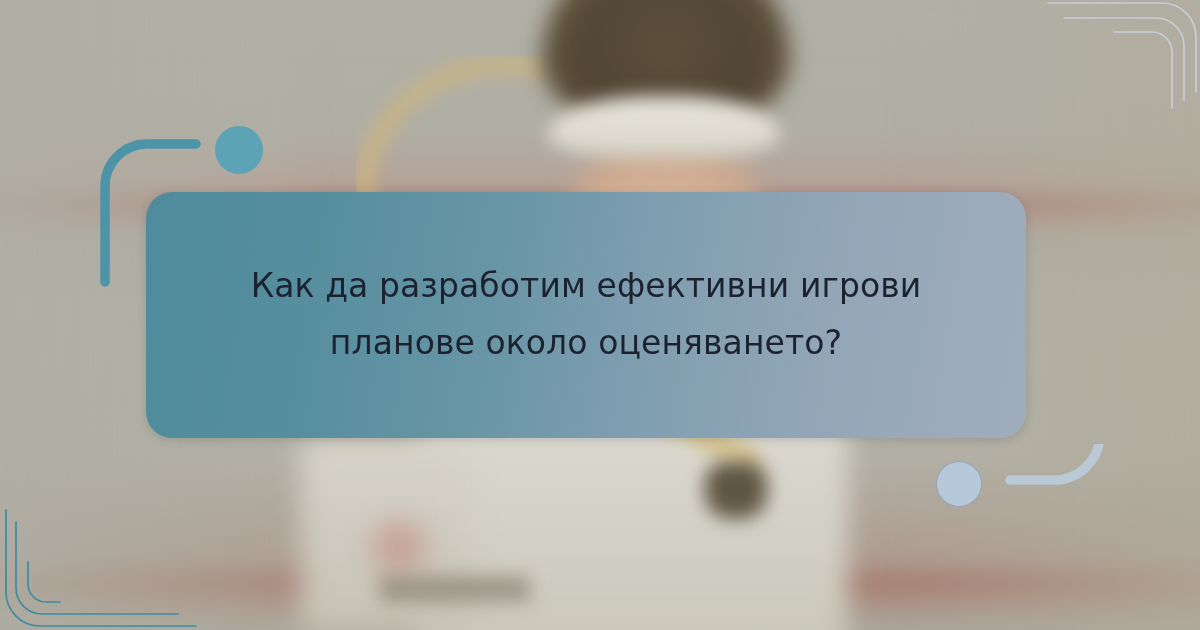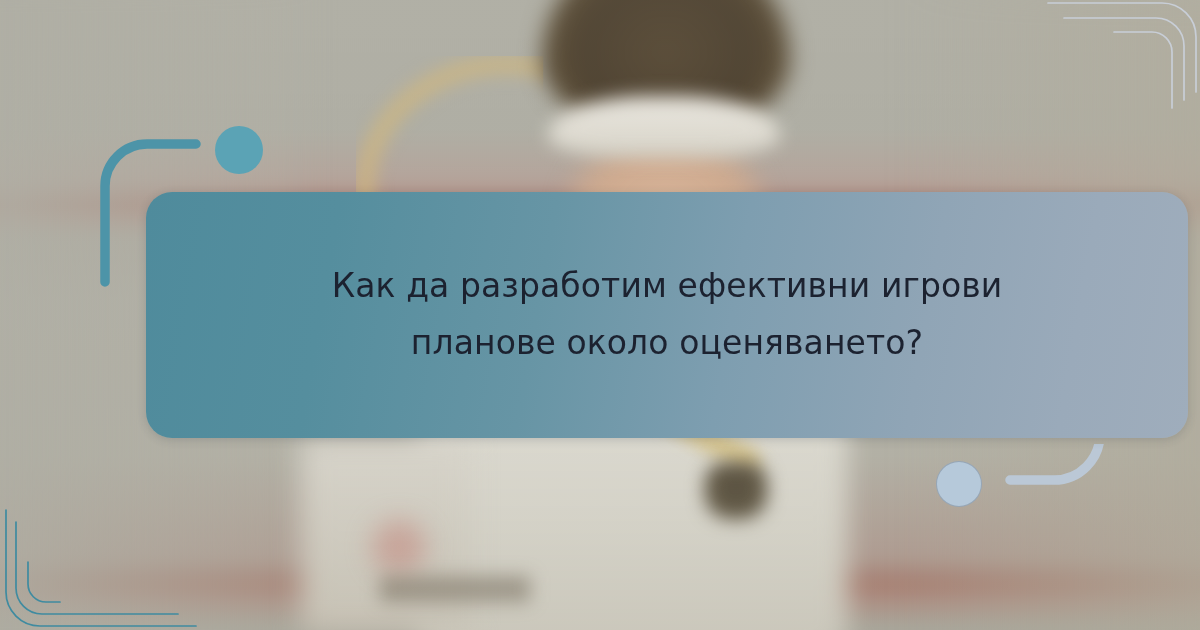--- a/index.html
+++ b/index.html
@@ -188,21 +188,21 @@
     background: #b6c9da;
     border: 1px solid rgba(110,125,140,0.45);
     box-sizing: border-box;
   }
 
   
   .card {
     position: absolute;
     left: 146px;
     top: 192px;
-    width: 1042px;
+    width: 880px;
     height: 246px;
     border-radius: 26px;
     background: linear-gradient(100deg,
         #4f8b9c 0%,
         #558e9e 18%,
         #6795a5 38%,
         #7e9eb0 56%,
         #90a5b6 74%,
         #9aaaba 88%,
         #9fadbc 100%);

